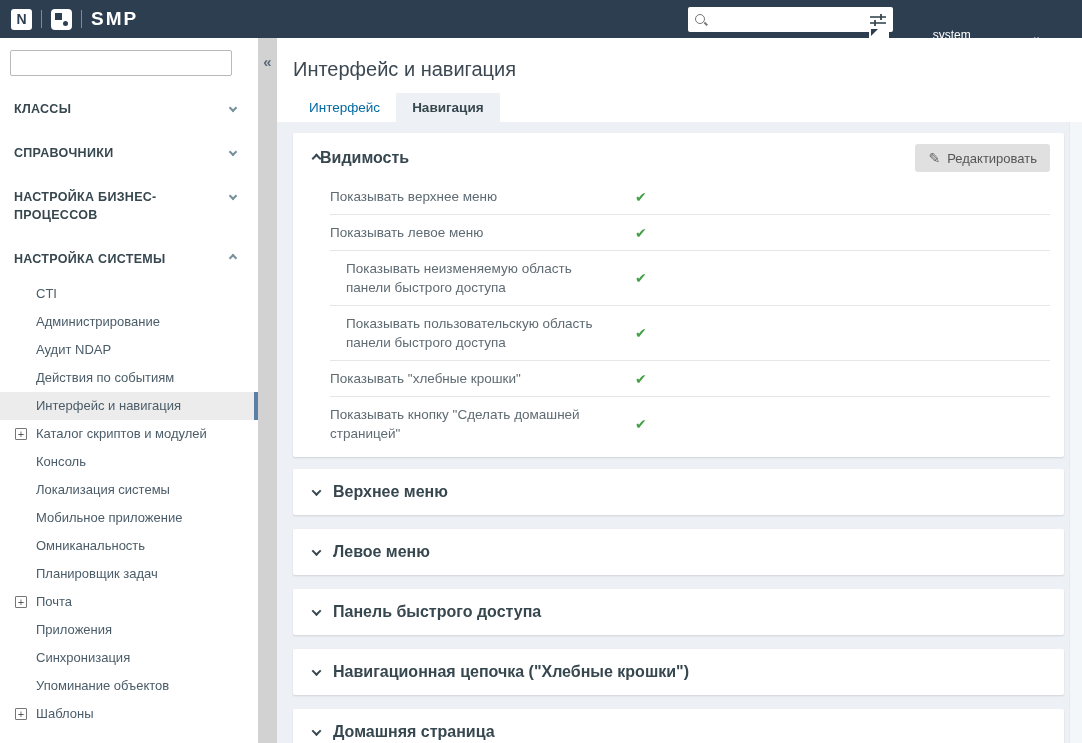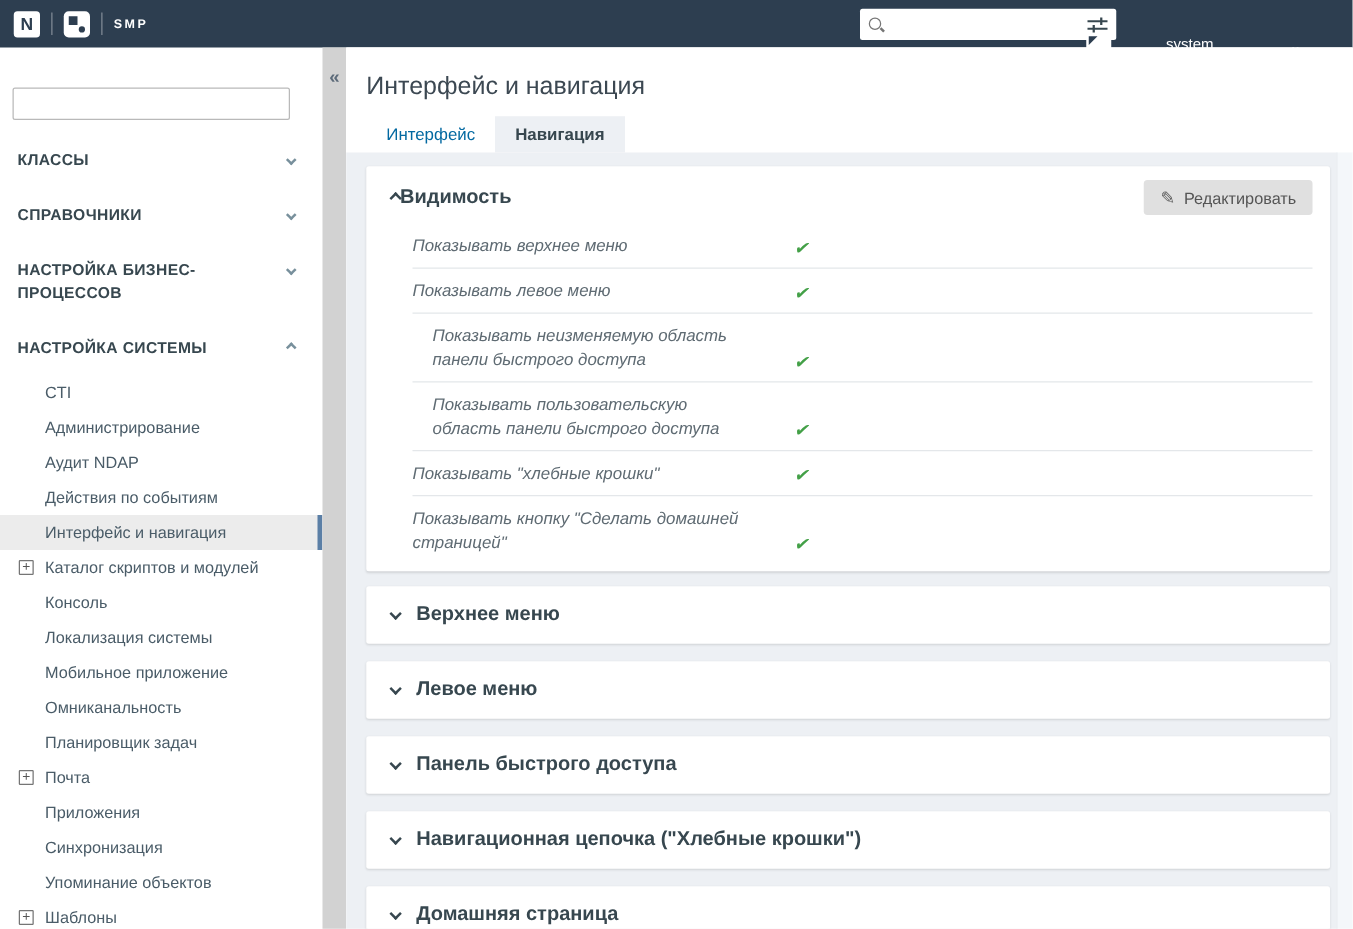--- a/index.html
+++ b/index.html
@@ -10,21 +10,21 @@
   .topbar { position:absolute; left:0; top:0; width:1082px; height:38px;
     background:#2d3e50; display:flex; align-items:center; }
   .logo-group { display:flex; align-items:center; margin-left:11px; gap:9px; }
   .logo-box { width:21px; height:21px; background:#fff; border-radius:3px;
     display:flex; align-items:center; justify-content:center;
     color:#2d3e50; font-weight:bold; font-size:14px; }
   .logo-sep { width:1px; height:18px; background:rgba(255,255,255,.4); }
   .product-box { width:21px; height:21px; background:#fff; border-radius:4px; position:relative; }
   .product-box .notch { position:absolute; left:4px; top:4px; width:7px; height:7px; background:#2d3e50; }
   .product-box .dot { position:absolute; right:4px; bottom:4px; width:5px; height:5px; border-radius:50%; background:#2d3e50; }
-  .logo-text { color:#fff; font-weight:bold; font-size:10px; letter-spacing:2px; }
+  .logo-text { color:#fff; font-weight:bold; font-size:19px; letter-spacing:2px; }
 
   .top-search { position:absolute; left:688px; top:7px; width:205px; height:25px;
     background:#fff; border-radius:2px; display:flex; align-items:center; padding:0 6px; }
   .mag { position:relative; width:14px; height:14px; margin-right:4px; flex:none; }
   .mag::before { content:""; position:absolute; left:1px; top:1px; width:8px; height:8px;
     border:1.5px solid #757575; border-radius:50%; }
   .mag::after { content:""; position:absolute; left:10px; top:10px; width:4px; height:1.5px;
     background:#757575; transform:rotate(45deg); }
   .top-search input { flex:1; border:none; outline:none; font-size:13px;
     font-family:"Liberation Sans", sans-serif; color:#333; min-width:0; background:transparent; }
@@ -36,21 +36,21 @@
   .monitor-icon .screen { position:absolute; left:2px; top:2px; width:20px; height:13px;
     background:#fff; border-radius:2px; }
   .monitor-icon .tri { position:absolute; left:4px; top:4px; width:0; height:0;
     border-top:7px solid #2d3e50; border-right:7px solid transparent; }
   .monitor-icon .stand { position:absolute; left:8px; top:16px; width:8px; height:2px; background:#fff; }
   .top-user { color:#fff; font-size:12px; cursor:pointer; }
   .top-logout { color:#fff; font-size:12.5px; font-weight:bold; cursor:pointer;margin-top:16px; }
 
   
   .sidebar { position:absolute; left:0; top:38px; width:258px; bottom:0;
-    background:#fff; overflow:hidden;margin-top:20px; }
+    background:#fff; overflow:hidden; }
   .side-search { display:block; margin:12px 10px 10px 10px; width:222px; height:26px;
     border:1px solid #b9b9b9; border-radius:2px; font-size:13px; padding:0 7px;
     font-family:"Liberation Sans", sans-serif; color:#333; outline:none; }
   .side-section { position:relative; padding:13px 34px 13px 14px; cursor:pointer; }
   .side-section .lbl { font-size:12.5px; font-weight:bold; color:#37474f;
     letter-spacing:.3px; line-height:16px; }
   .side-section .chev { position:absolute; right:22px; top:19px; color:#78909c; }
   .chev { display:inline-block; width:6px; height:6px;
     border-right:2px solid currentColor; border-bottom:2px solid currentColor; }
   .chev.down { transform:rotate(45deg); }
@@ -88,21 +88,21 @@
   .vis-head { display:flex; align-items:center; height:26px; cursor:pointer; }
   .vis-head .chev { color:#37474f; width:7px; height:7px; }
   .vis-title { font-size:16px; font-weight:bold; color:#37474f; }
   .edit-btn { position:absolute; right:14px; top:11px; background:#e0e0e0;
     border:none; border-radius:3px; padding:6px 13px; font-size:13px; color:#555;
     font-family:"Liberation Sans", sans-serif; cursor:pointer;
     display:flex; align-items:center; gap:7px; }
   .edit-btn .pencil { font-size:14px; color:#616161; }
 
   .rows { margin-left:17px; margin-top:8px; }
-  .vrow { display:flex; align-items:flex-end; border-bottom:1px solid #e4e7ea; padding:8px 0;font-style:italic; }
+  .vrow { display:flex; align-items:center; border-bottom:1px solid #e4e7ea; padding:8px 0; }
   .vrow:last-child { border-bottom:none; }
   .vrow .vlabel { width:305px; font-size:13.5px; color:#5f6b73; line-height:19px; padding-right:40px; }
   .vrow.indent .vlabel { padding-left:16px; }
   .vrow .check { font-size:14px; color:#43a047; }
 
   .panel { position:relative; height:46px; margin-bottom:14px;
     display:flex; align-items:center; padding-left:20px; gap:13px; cursor:pointer; }
   .panel .chev { color:#37474f; width:7px; height:7px; transform:rotate(45deg) translate(-1px,-1px); }
   .panel-title { font-size:16px; font-weight:bold; color:#37474f; }
 </style>

